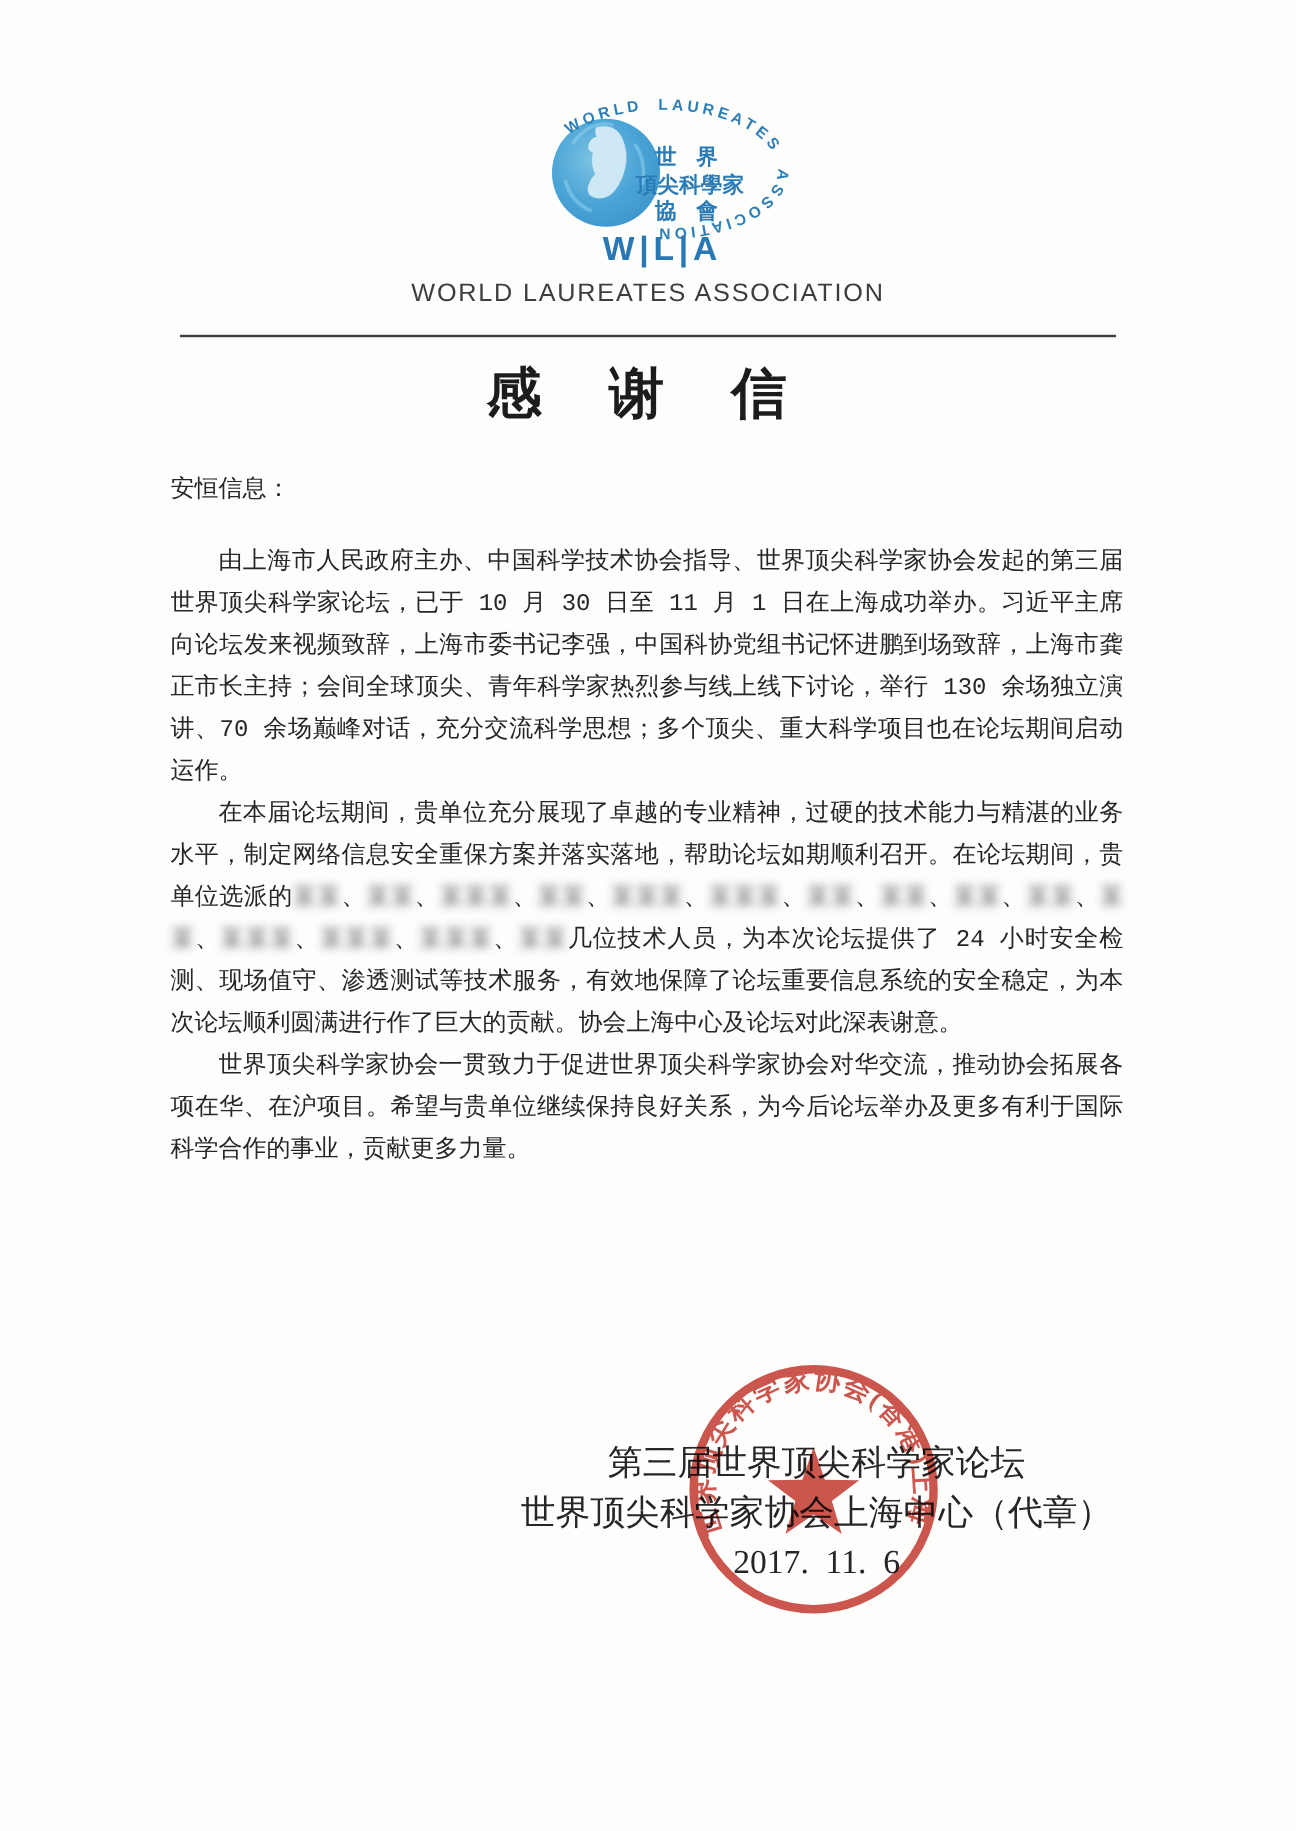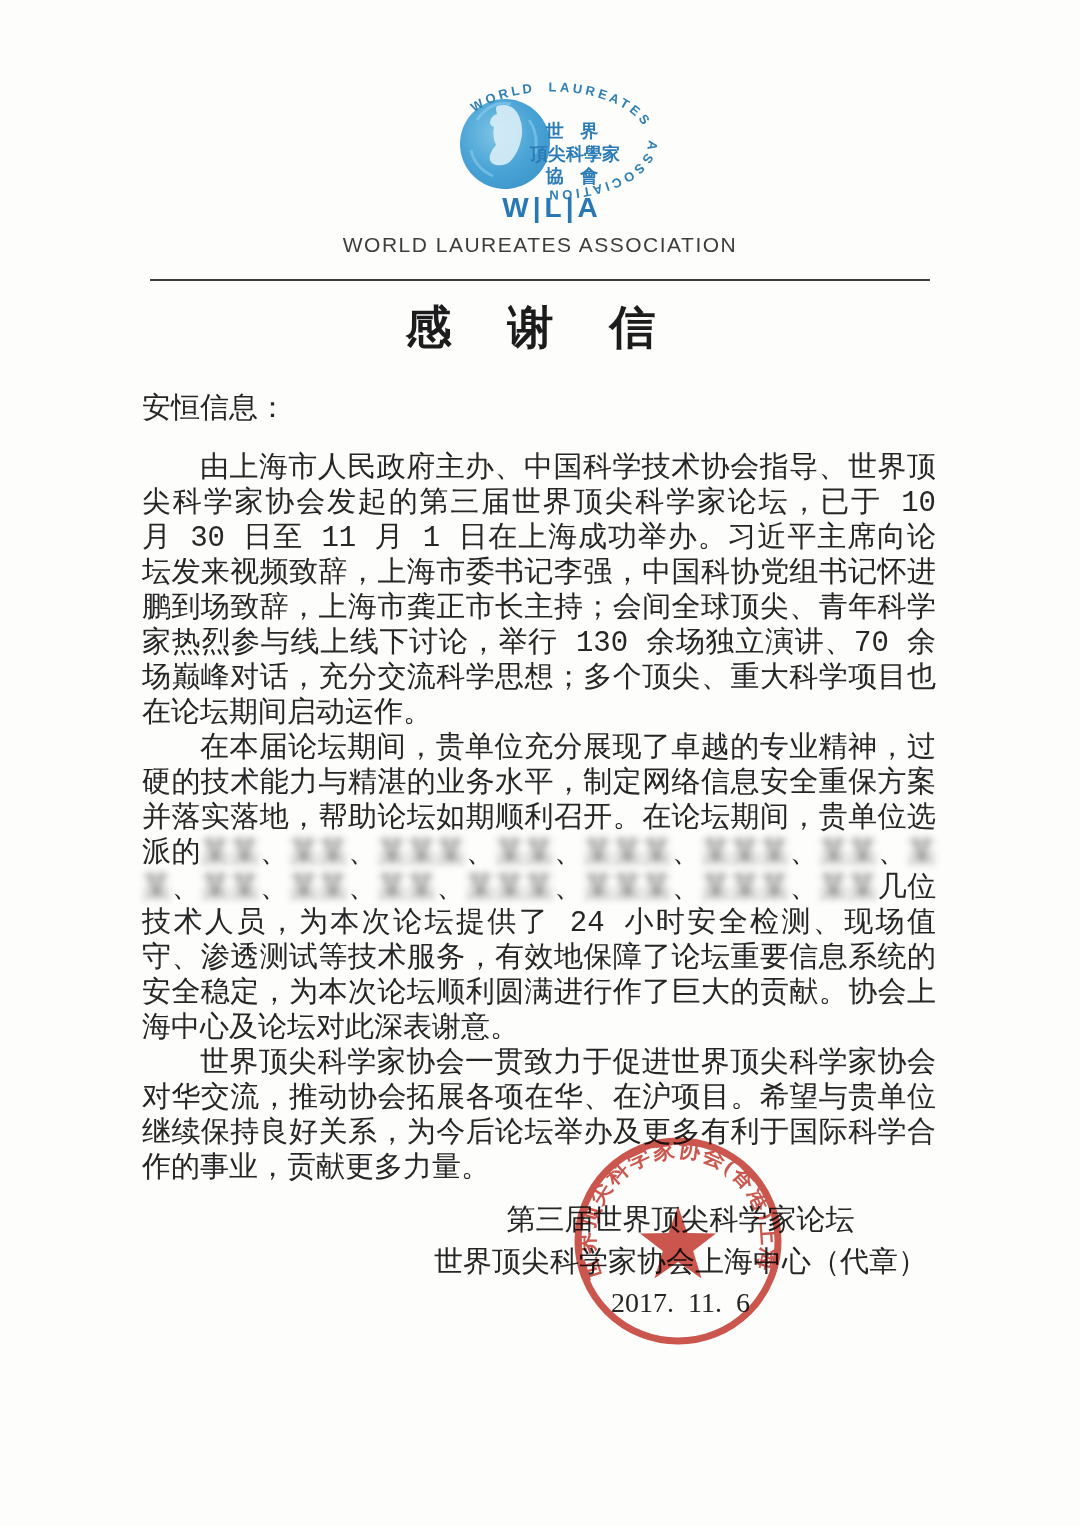--- a/index.html
+++ b/index.html
@@ -42,21 +42,21 @@
     position:absolute; top:297px; left:0; width:100%;
     text-align:center;
     font-family:"Liberation Sans","DejaVu Sans",sans-serif;
     font-weight:bold; font-size:46px; color:#1c1c1c;
     letter-spacing:56px; padding-left:37px;
   }
 
   
   .content {
     position:absolute; top:390px; left:142px; width:794px;
-    font-size:29px; line-height:35px; color:#262626;
+    font-size:20px; line-height:35px; color:#262626;
   }
   .salutation { margin-bottom:26px; }
   .content p {
     text-indent:2em;
     text-align:justify;
     margin:0;
     font-family:Liberation Mono, monospace;
   }
   .redact {
     filter:blur(3.5px);

